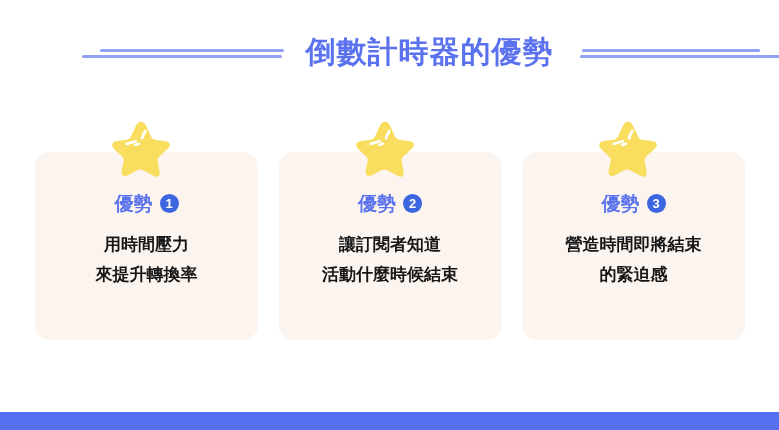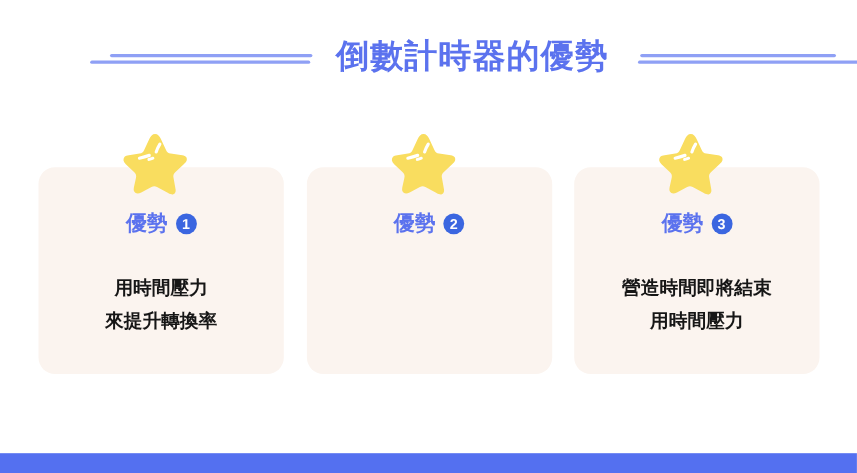--- a/index.html
+++ b/index.html
@@ -135,21 +135,21 @@
     width: 19px;
     height: 19px;
     border-radius: 50%;
     background: #3b66e0;
     color: #ffffff;
     font-size: 13px;
     font-weight: bold;
     line-height: 1;
   }
   .card-text {
-    margin-top: 34px;
+    margin-top: 17px;
     color: #161616;
     font-size: 17px;
     font-weight: bold;
     line-height: 30px;
     text-align: center;
     white-space: pre-line;
   }
 
   
   .footer-bar {
@@ -218,20 +218,22 @@
         <path d="M57 21 C54.5 25 52.8 28.8 51.6 32.4" stroke="#ffffff" stroke-width="4.6" stroke-linecap="round" fill="none"></path>
         <path d="M41.5 37.5 C36.5 39 31.5 40.4 27 41.6" stroke="#ffffff" stroke-width="4.6" stroke-linecap="round" fill="none"></path>
         <path d="M46.8 41.5 C44.6 42.2 42.6 42.9 40.8 43.5" stroke="#ffffff" stroke-width="4.2" stroke-linecap="round" fill="none"></path>
       </svg>
     </div>
     <div class="card-body">
       <div class="card-label">
         <span>優勢</span>
         <span class="badge">2</span>
       </div>
+      <div class="card-text">讓訂閱者知道
+活動什麼時候結束</div>
     </div>
   </div>
 
   <div class="card">
     <div class="star-wrap">
       <svg viewBox="0 0 100 100">
         <path d="M50 6 C54 6 56.5 9 58.5 13.5 L66 29.5 C67.5 32.8 69.2 34.4 72.8 34.9 L90 37.3
                  C95.2 38 97.5 41.2 96.3 45 C95.6 47.2 94 48.6 92 50.5 L79.5 62.2
                  C77 64.6 76.3 66.8 77 70.3 L80 87 C80.9 92.1 78 95.3 73.9 94.6
                  C71.8 94.2 70 93.1 67.8 91.9 L52.8 84 C49.9 82.5 47.6 82.5 44.7 84
@@ -243,19 +245,19 @@
         <path d="M41.5 37.5 C36.5 39 31.5 40.4 27 41.6" stroke="#ffffff" stroke-width="4.6" stroke-linecap="round" fill="none"></path>
         <path d="M46.8 41.5 C44.6 42.2 42.6 42.9 40.8 43.5" stroke="#ffffff" stroke-width="4.2" stroke-linecap="round" fill="none"></path>
       </svg>
     </div>
     <div class="card-body">
       <div class="card-label">
         <span>優勢</span>
         <span class="badge">3</span>
       </div>
       <div class="card-text">營造時間即將結束
-用時間壓力</div>
+的緊迫感</div>
     </div>
   </div>
 
 </div>
 
 <div class="footer-bar"></div>
 
 </body></html>

